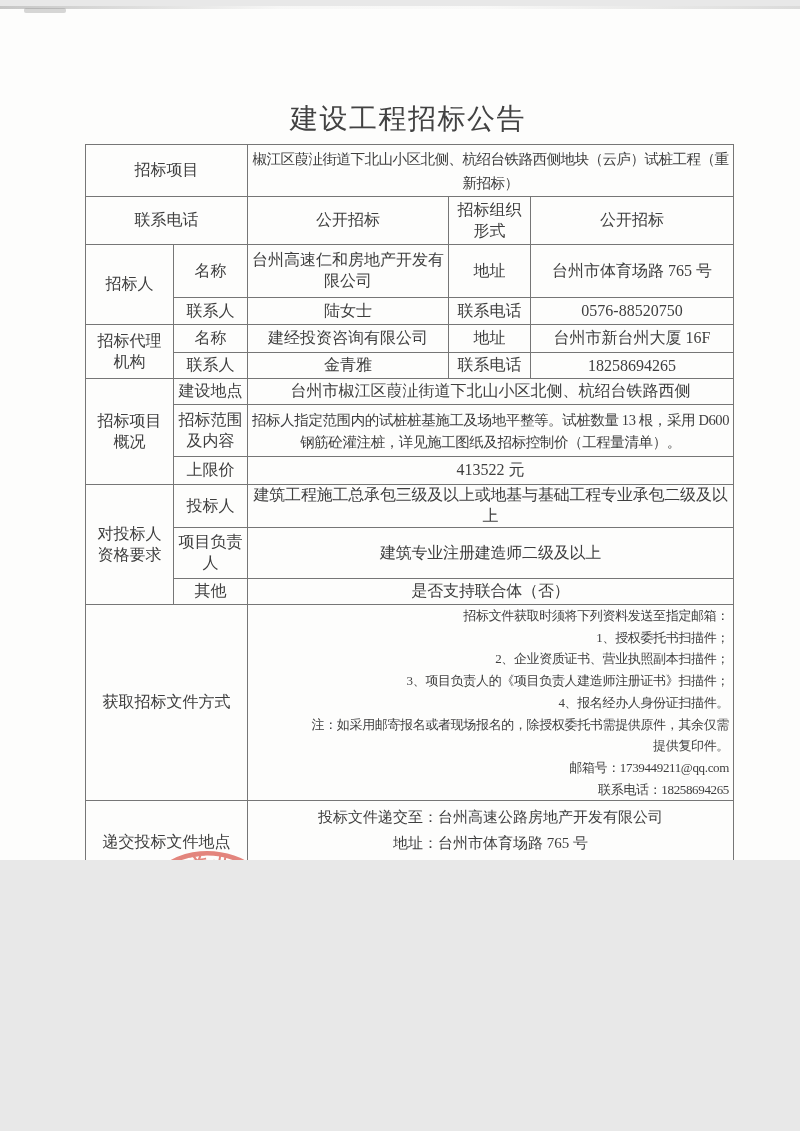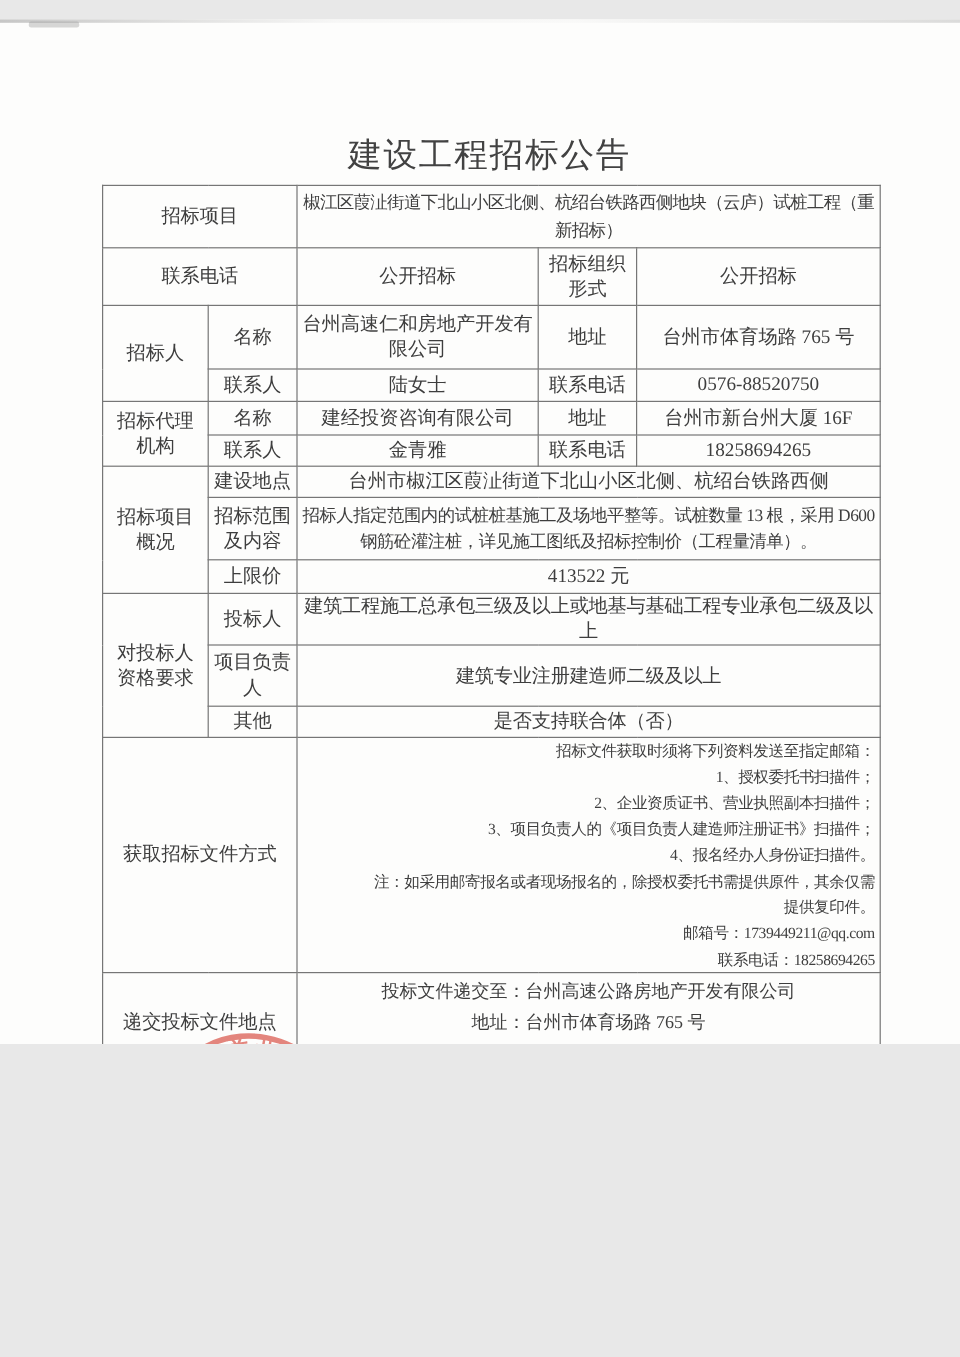--- a/index.html
+++ b/index.html
@@ -1,17 +1,17 @@
 <!DOCTYPE html>
 <html><head>
 <meta charset="utf-8">
 <style>
   html,body{margin:0;padding:0;background:#e8e8e8;}
   #page{
-    position:relative; width:800px; height:854px; margin:16px auto;
+    position:relative; width:800px; height:854px; margin:6px auto;
     background:#fdfdfc; overflow:hidden;
     font-family:"Liberation Serif","DejaVu Serif",serif;
     color:#3e3e3e;
   }
   
   .scan-top{position:absolute;top:0;left:0;width:100%;height:3px;
     background:linear-gradient(90deg, rgba(110,110,110,.38), rgba(190,190,190,.10) 35%, rgba(200,200,200,.08) 60%, rgba(130,130,130,.28));}
   .scan-smudge{position:absolute;top:2px;left:24px;width:42px;height:5px;background:rgba(140,140,140,.35);border-radius:2px;}
 
   .doc-title{

